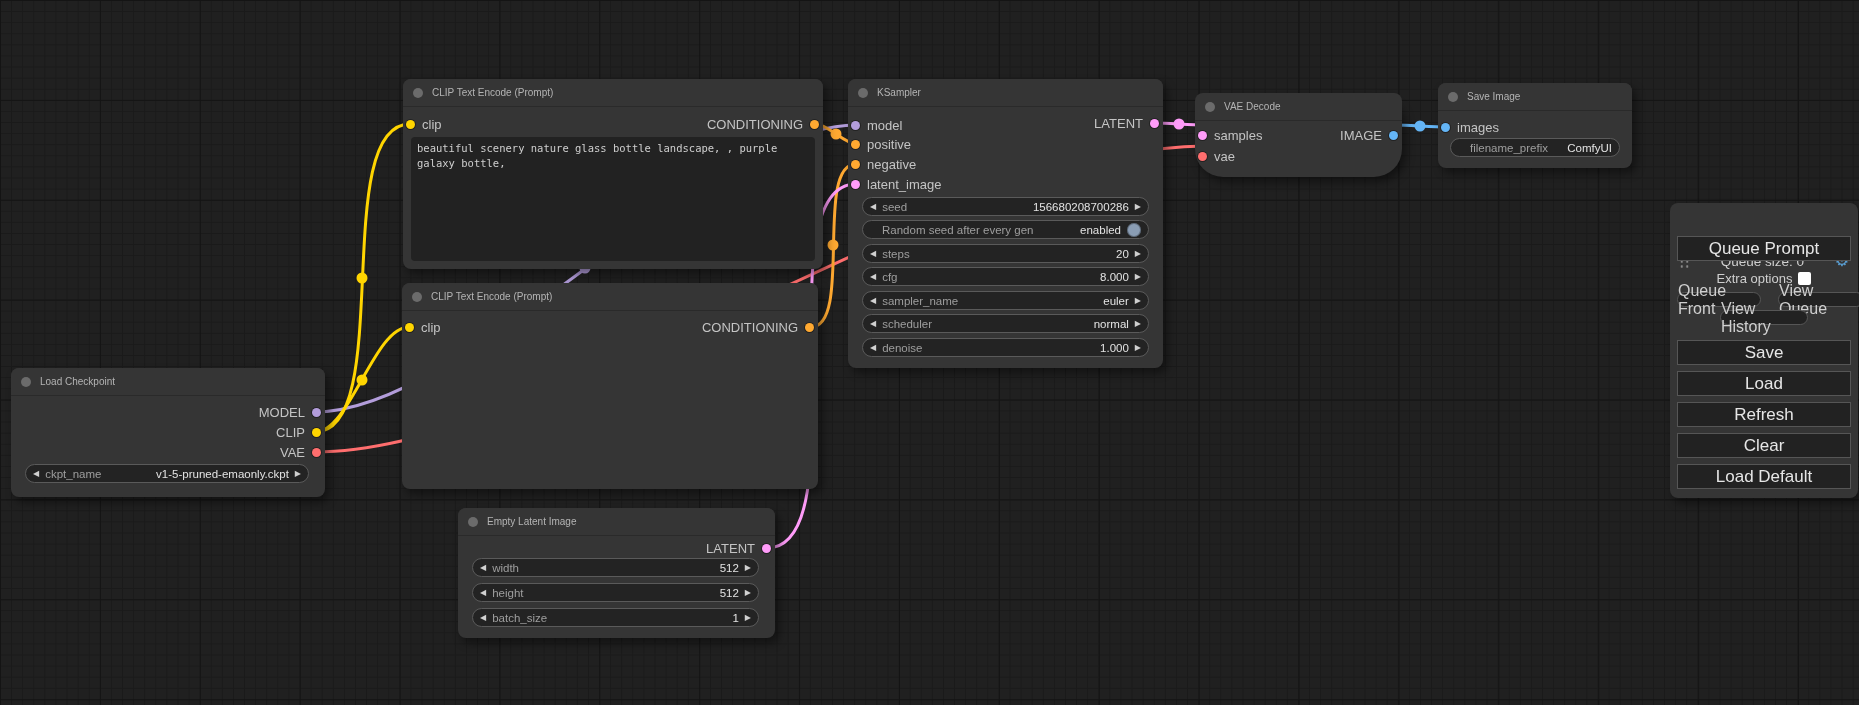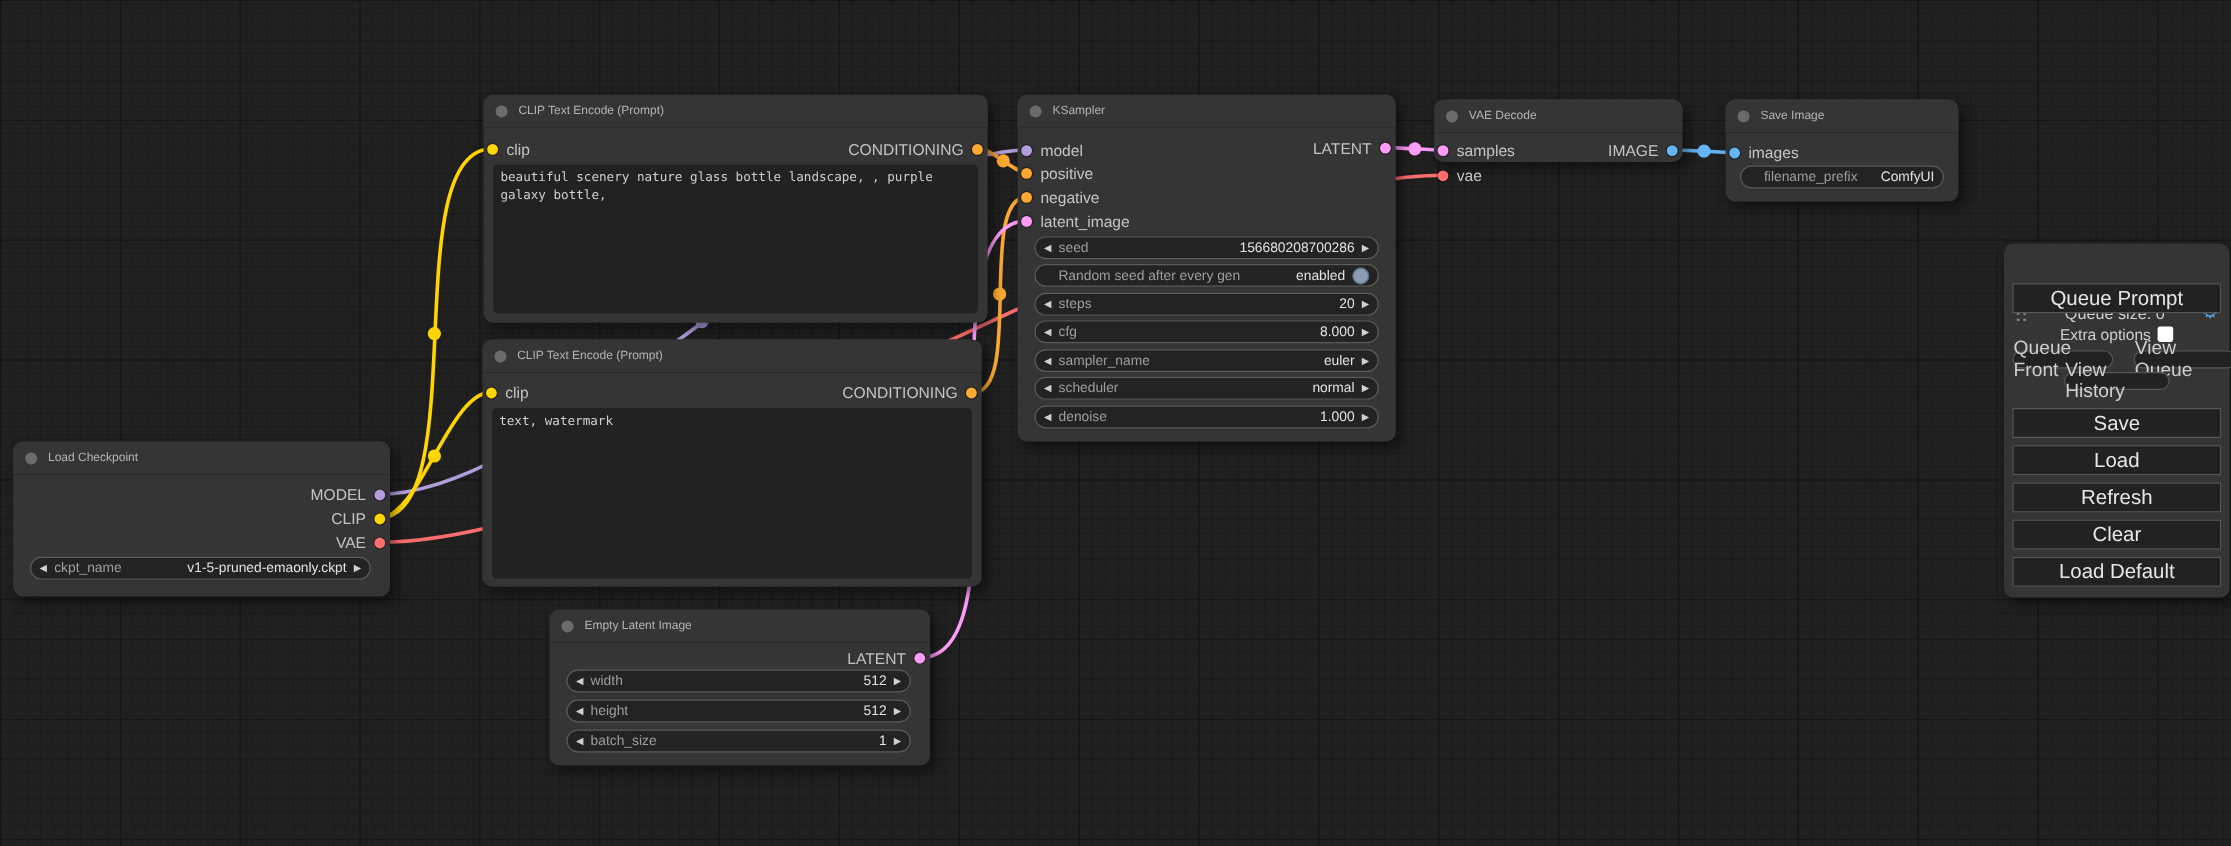--- a/index.html
+++ b/index.html
@@ -146,21 +146,20 @@
     <span>CLIP Text Encode (Prompt)</span>
   </div>
   <div class="prow in" style="top:34px;">
     <span class="pdot" style="background: rgb(255, 213, 0);"></span>
     <span>clip</span>
   </div>
   <div class="prow out" style="top:34px;">
     <span class="pdot" style="background: rgb(255, 169, 49);"></span>
     <span>CONDITIONING</span>
   </div>
-  <div class="ptext" style="left:8px;top:57px;width:400px;height:142px;">text, watermark</div>
 </div>
 
 <div class="node" style="left:458px;top:508px;width:317px;height:130px;">
   <div class="ntitle">
     <span class="tdot"></span>
     <span>Empty Latent Image</span>
   </div>
   <div class="prow out" style="top:30px;">
     <span class="pdot" style="background: rgb(255, 156, 249);"></span>
     <span>LATENT</span>
@@ -248,21 +247,21 @@
     <span class="warrow">▶</span>
   </div>
   <div class="widget" style="left:14px;top:259px;width:287px;">
     <span class="warrow">◀</span>
     <span class="wlabel">denoise</span>
     <span class="wvalue">1.000</span>
     <span class="warrow">▶</span>
   </div>
 </div>
 
-<div class="node" style="left:1195px;top:83px;width:207px;height:52px;">
+<div class="node" style="left:1195px;top:93px;width:207px;height:84px;border-radius:28px;">
   <div class="ntitle">
     <span class="tdot"></span>
     <span>VAE Decode</span>
   </div>
   <div class="prow in" style="top:32px;">
     <span class="pdot" style="background: rgb(255, 156, 249);"></span>
     <span>samples</span>
   </div>
   <div class="prow in" style="top:53px;">
     <span class="pdot" style="background: rgb(255, 110, 110);"></span>

